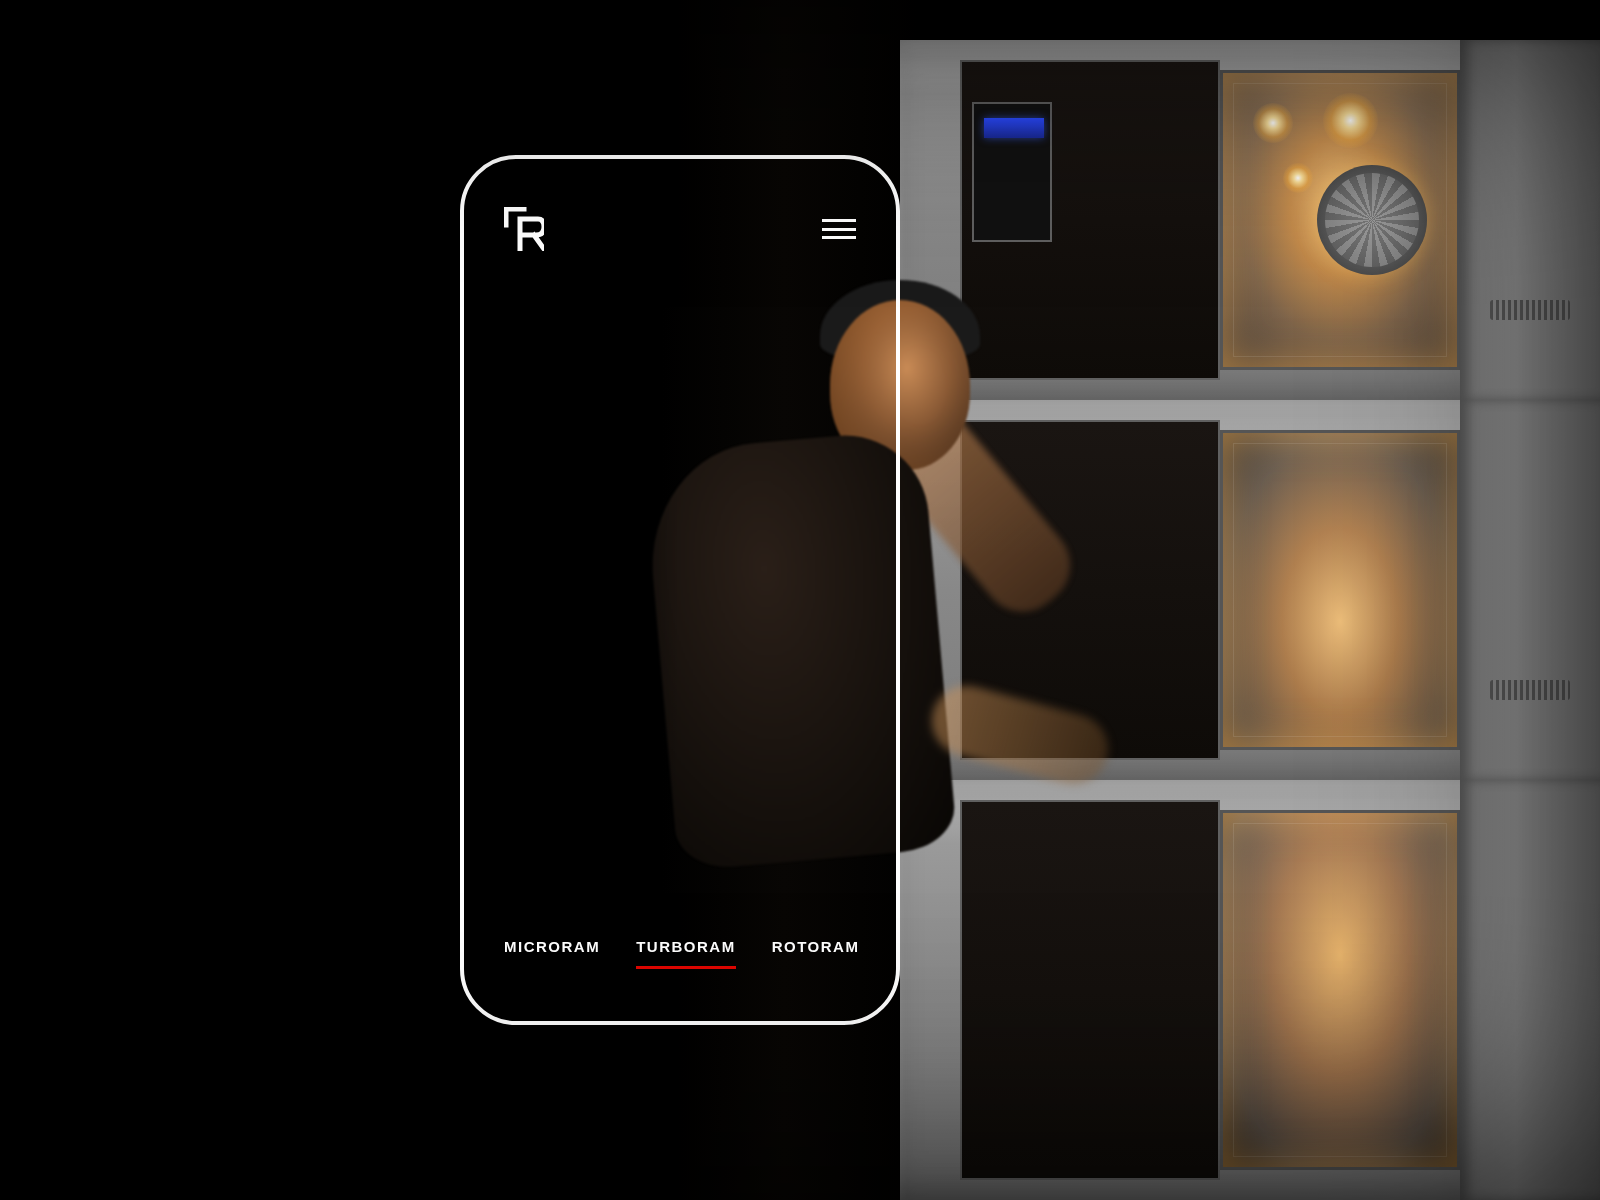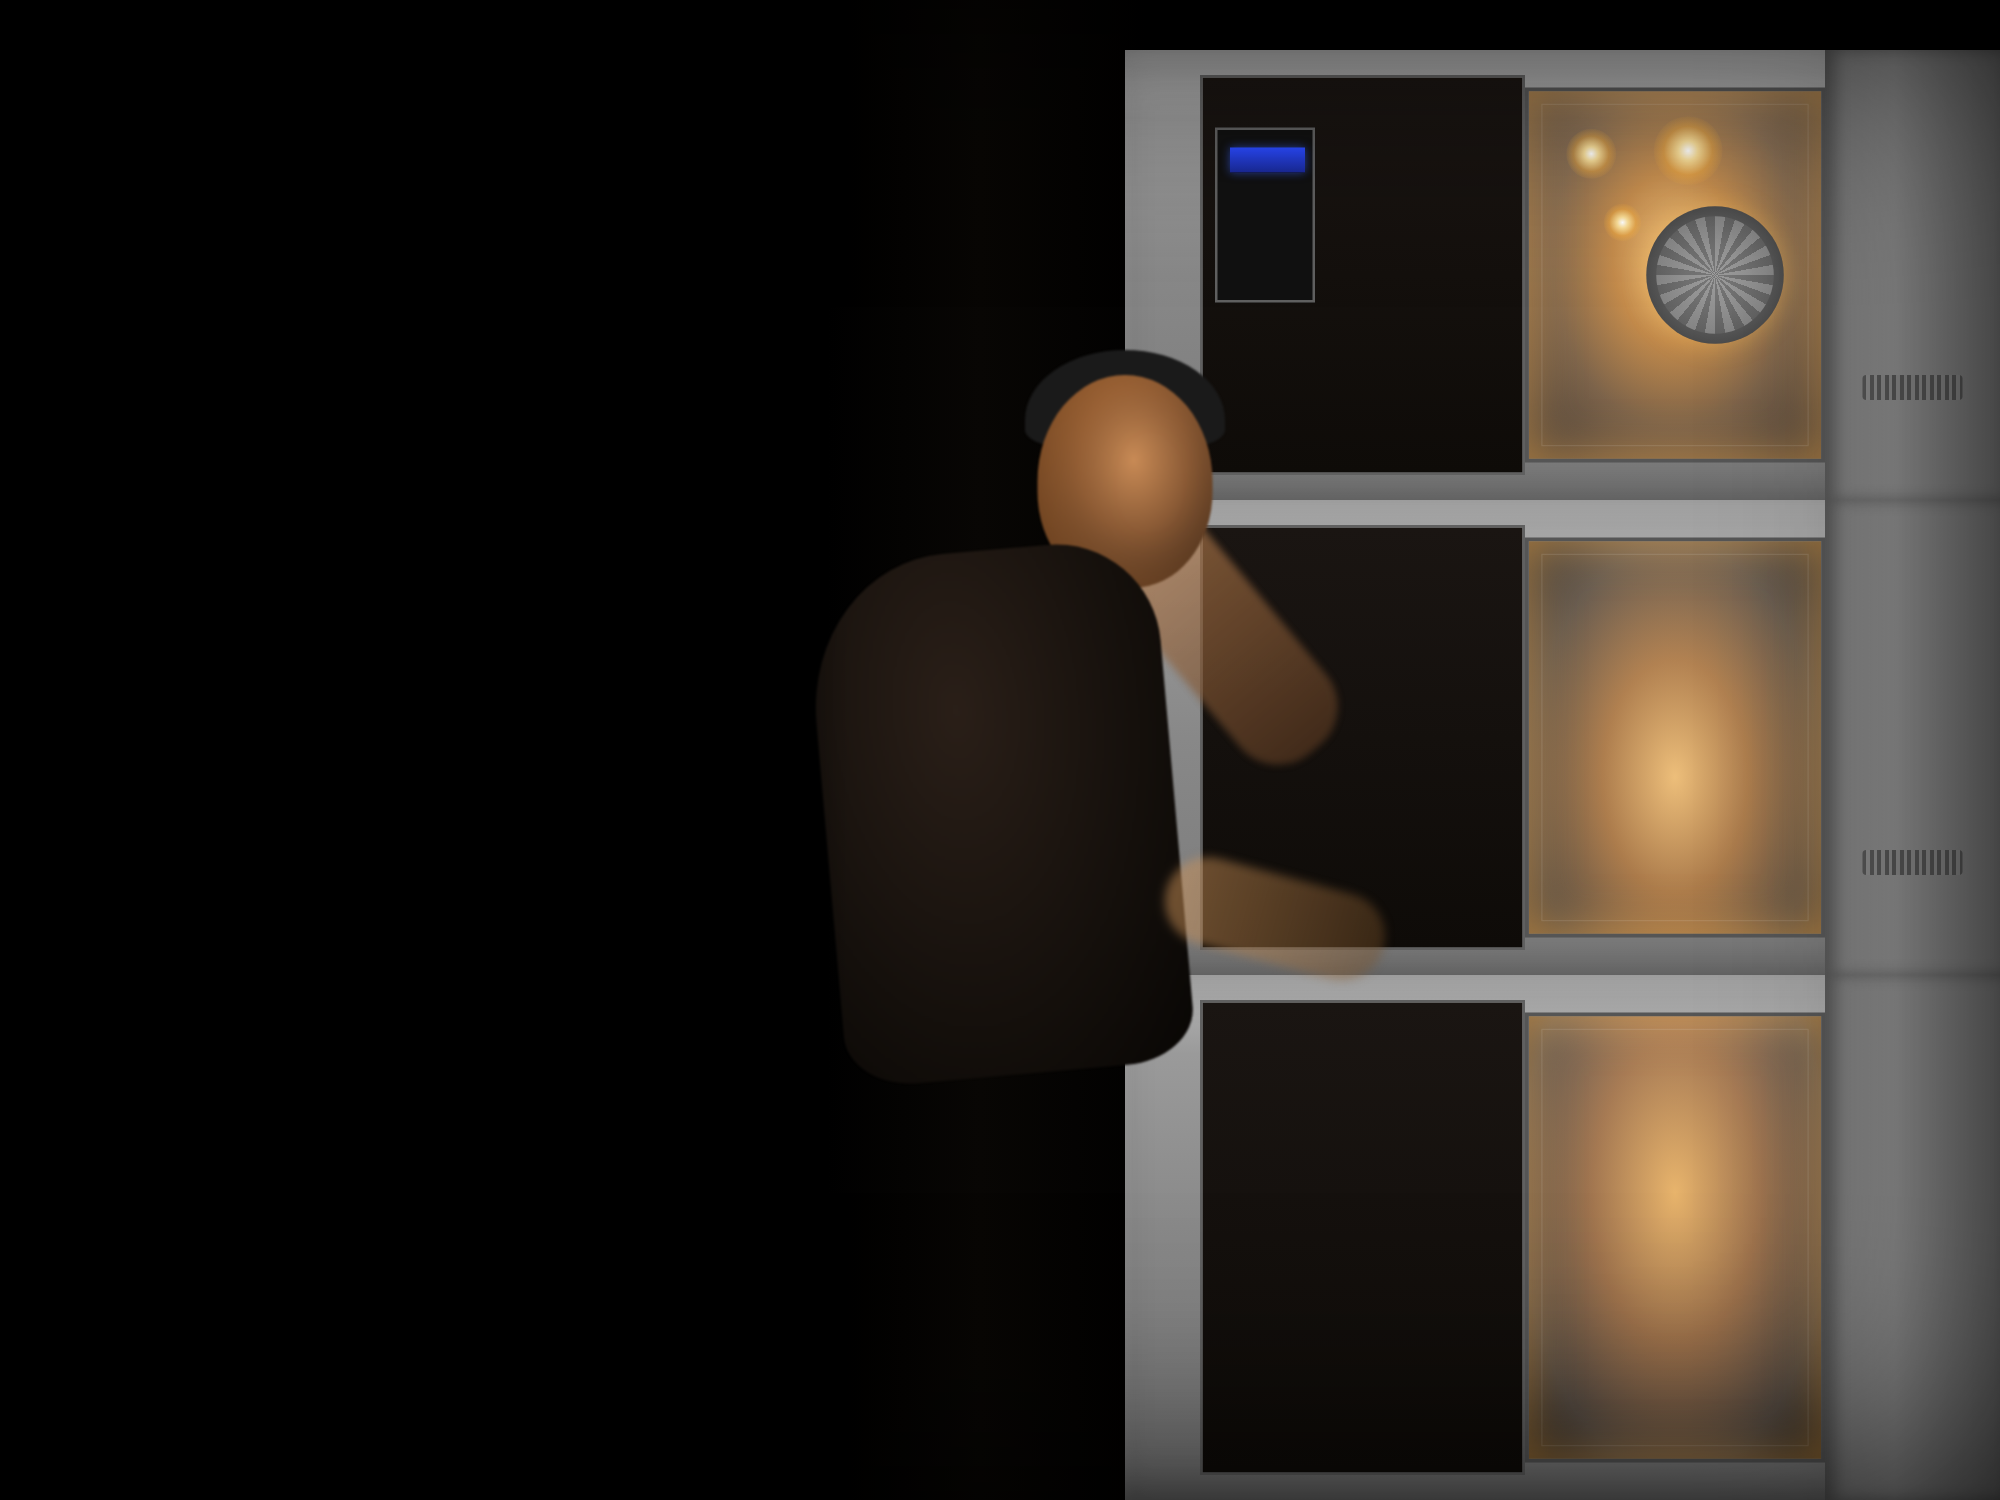--- a/index.html
+++ b/index.html
@@ -115,15 +115,40 @@
   <div class="person">
     <div class="arm"></div>
     <div class="cap"></div>
     <div class="head"></div>
     <div class="torso"></div>
     <div class="arm2"></div>
   </div>
 
   <div class="left-fade"></div>
 
+  <div class="phone">
+    <div class="phone-inner">
+
+      <div class="phone-header">
+        <div class="logo">
+          <svg viewBox="0 0 40 44">
+            <path d="M2 2 L2 18 M2 2 L20 2" stroke="#fff" stroke-width="5" fill="none" stroke-linecap="square"></path>
+            <path d="M16 12 L16 42 M16 12 L34 12 Q40 12 40 20 Q40 28 32 28 L20 28 M30 28 L40 42" stroke="#fff" stroke-width="5" fill="none" stroke-linecap="square" stroke-linejoin="miter"></path>
+          </svg>
+        </div>
+        <div class="hamburger">
+          <span></span>
+          <span></span>
+          <span></span>
+        </div>
+      </div>
+
+      <div class="tabs">
+        <div class="tab">MICRORAM</div>
+        <div class="tab active">TURBORAM</div>
+        <div class="tab">ROTORAM</div>
+      </div>
+
+    </div>
+  </div>
 
   <div class="vignette"></div>
 </div>
 
 </body></html>

